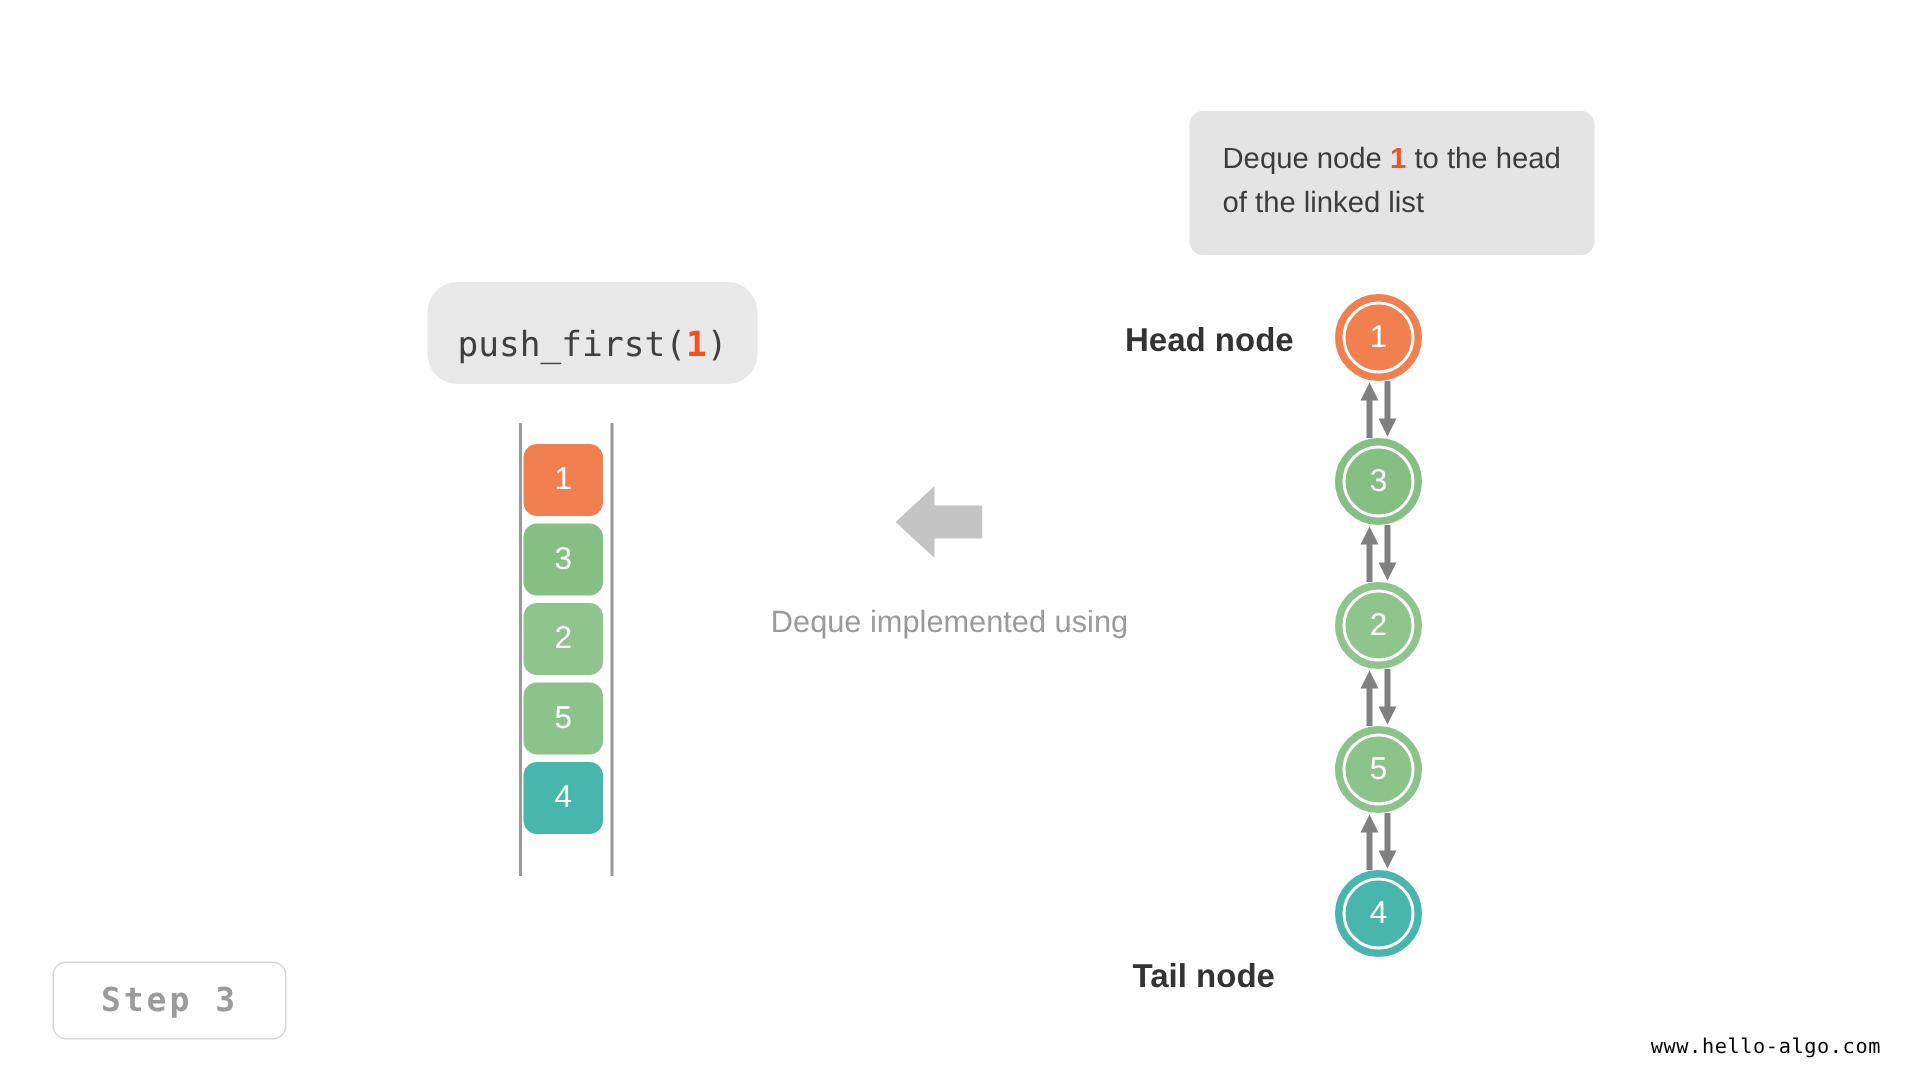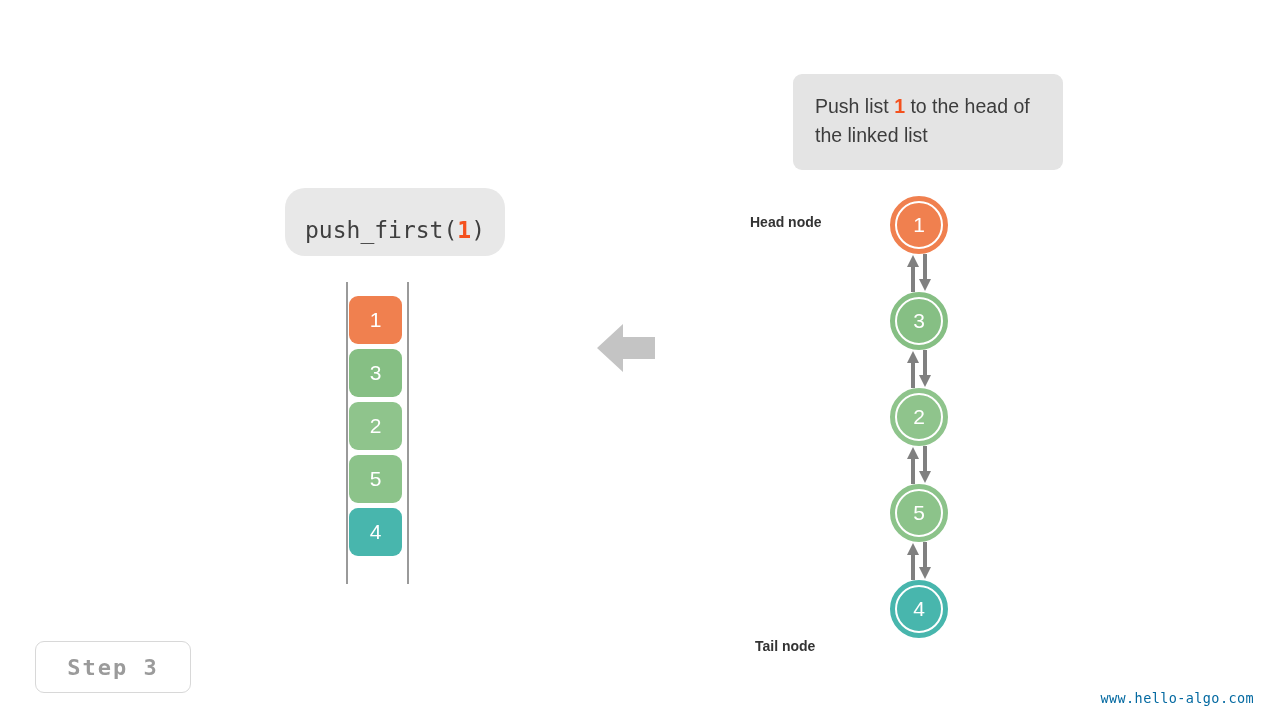--- a/index.html
+++ b/index.html
@@ -80,21 +80,21 @@
     letter-spacing: 2px;
   }
 
   
   .watermark {
     position: absolute;
     right: 26px;
     bottom: 14px;
     font-family: "DejaVu Sans Mono", "Liberation Mono", monospace;
     font-size: 13.5px;
-    color: #0369a1;
+    color: #000000;
     letter-spacing: 0.4px;
   }
 
   
   .array-wrap {
     position: absolute;
     left: 340px;
     top: 282px;
     width: 76px;
     height: 304px;
@@ -176,36 +176,36 @@
     border: 2px solid #ffffff;
     pointer-events: none;
   }
   .link {
     width: 58px;
     height: 38px;
     position: relative;
   }
   .node-label {
     position: absolute;
-    font-size: 14px;
+    font-size: 22px;
     font-weight: bold;
     color: #333333;
     white-space: nowrap;
     text-align: left;
   }
   .label-head { left: 750px; top: 214px; }
   .label-tail { left: 755px; top: 598px; margin-top: 40px; }
 </style>
 </head>
 <body>
 
 <div class="stage">
 
   <div class="callout">
-    <span>Push list </span><span class="hl">1</span><span> to the head of the linked list</span>
+    <span>Deque node </span><span class="hl">1</span><span> to the head of the linked list</span>
   </div>
 
   <div class="fn-pill">
     <span>push_first(</span><span class="arg">1</span><span>)</span>
   </div>
 
   <div class="array-wrap">
     <div class="rail rail-left"></div>
     <div class="rail rail-right"></div>
     <div class="cells" id="array-cells">
@@ -217,20 +217,21 @@
       </div>
   </div>
 
   <div class="big-arrow">
     <svg width="58" height="48" viewBox="0 0 58 48" aria-hidden="true">
       <polygon points="0,24 26,0 26,13 58,13 58,35 26,35 26,48" fill="#c4c4c4"></polygon>
     </svg>
   </div>
 
   <div class="caption">
+    <div>Deque implemented using</div>
   </div>
 
   <div class="node-label label-head">Head node</div>
   <div class="node-label label-tail">Tail node</div>
   <div class="ll" id="linked-list">
       <div class="node" style="background: rgb(240, 128, 79); border: 2px solid rgb(240, 128, 79);">
         <span>1</span>
       </div>
       <div class="link"><svg width="58" height="38" viewBox="0 0 58 38" aria-hidden="true">
           <line x1="23" y1="38" x2="23" y2="11" stroke="#808080" stroke-width="4"></line>

